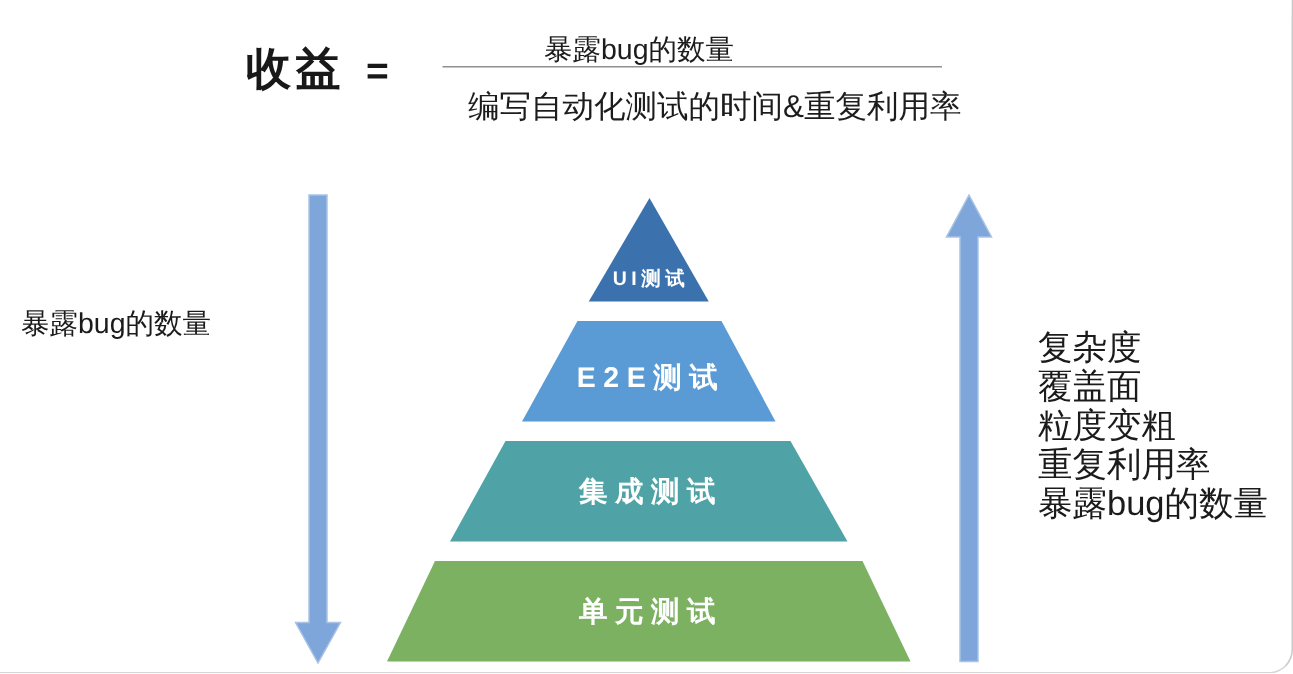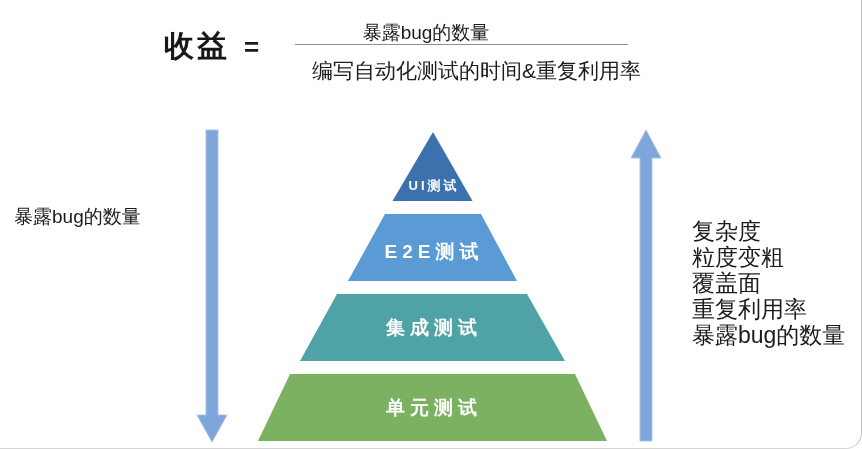--- a/index.html
+++ b/index.html
@@ -110,22 +110,22 @@
   <div class="fraction-numerator">暴露bug的数量</div>
   <div class="fraction-line" id="fraction-line" style="background: rgb(143, 143, 143);"></div>
   <div class="fraction-denominator">编写自动化测试的时间&amp;重复利用率</div>
 
   <div class="left-annotation">
     <div>暴露bug的数量</div>
   </div>
 
   <div class="right-annotation">
     <div>复杂度</div>
+    <div>覆盖面</div>
     <div>粒度变粗</div>
-    <div>覆盖面</div>
     <div>重复利用率</div>
     <div>暴露bug的数量</div>
   </div>
 
   <svg class="diagram-svg" width="862" height="449" viewBox="0 0 862 449">
 
     <polygon points="206,130 218,130 218,415 227,415 212,442 197,415 206,415" stroke="#A9C3E5" stroke-width="1" fill="#7EA6DA"></polygon>
 
     <polygon points="640,441 640,158 631,158 646,130 661,158 652,158 652,441" stroke="#A9C3E5" stroke-width="1" fill="#7EA6DA"></polygon>
 

